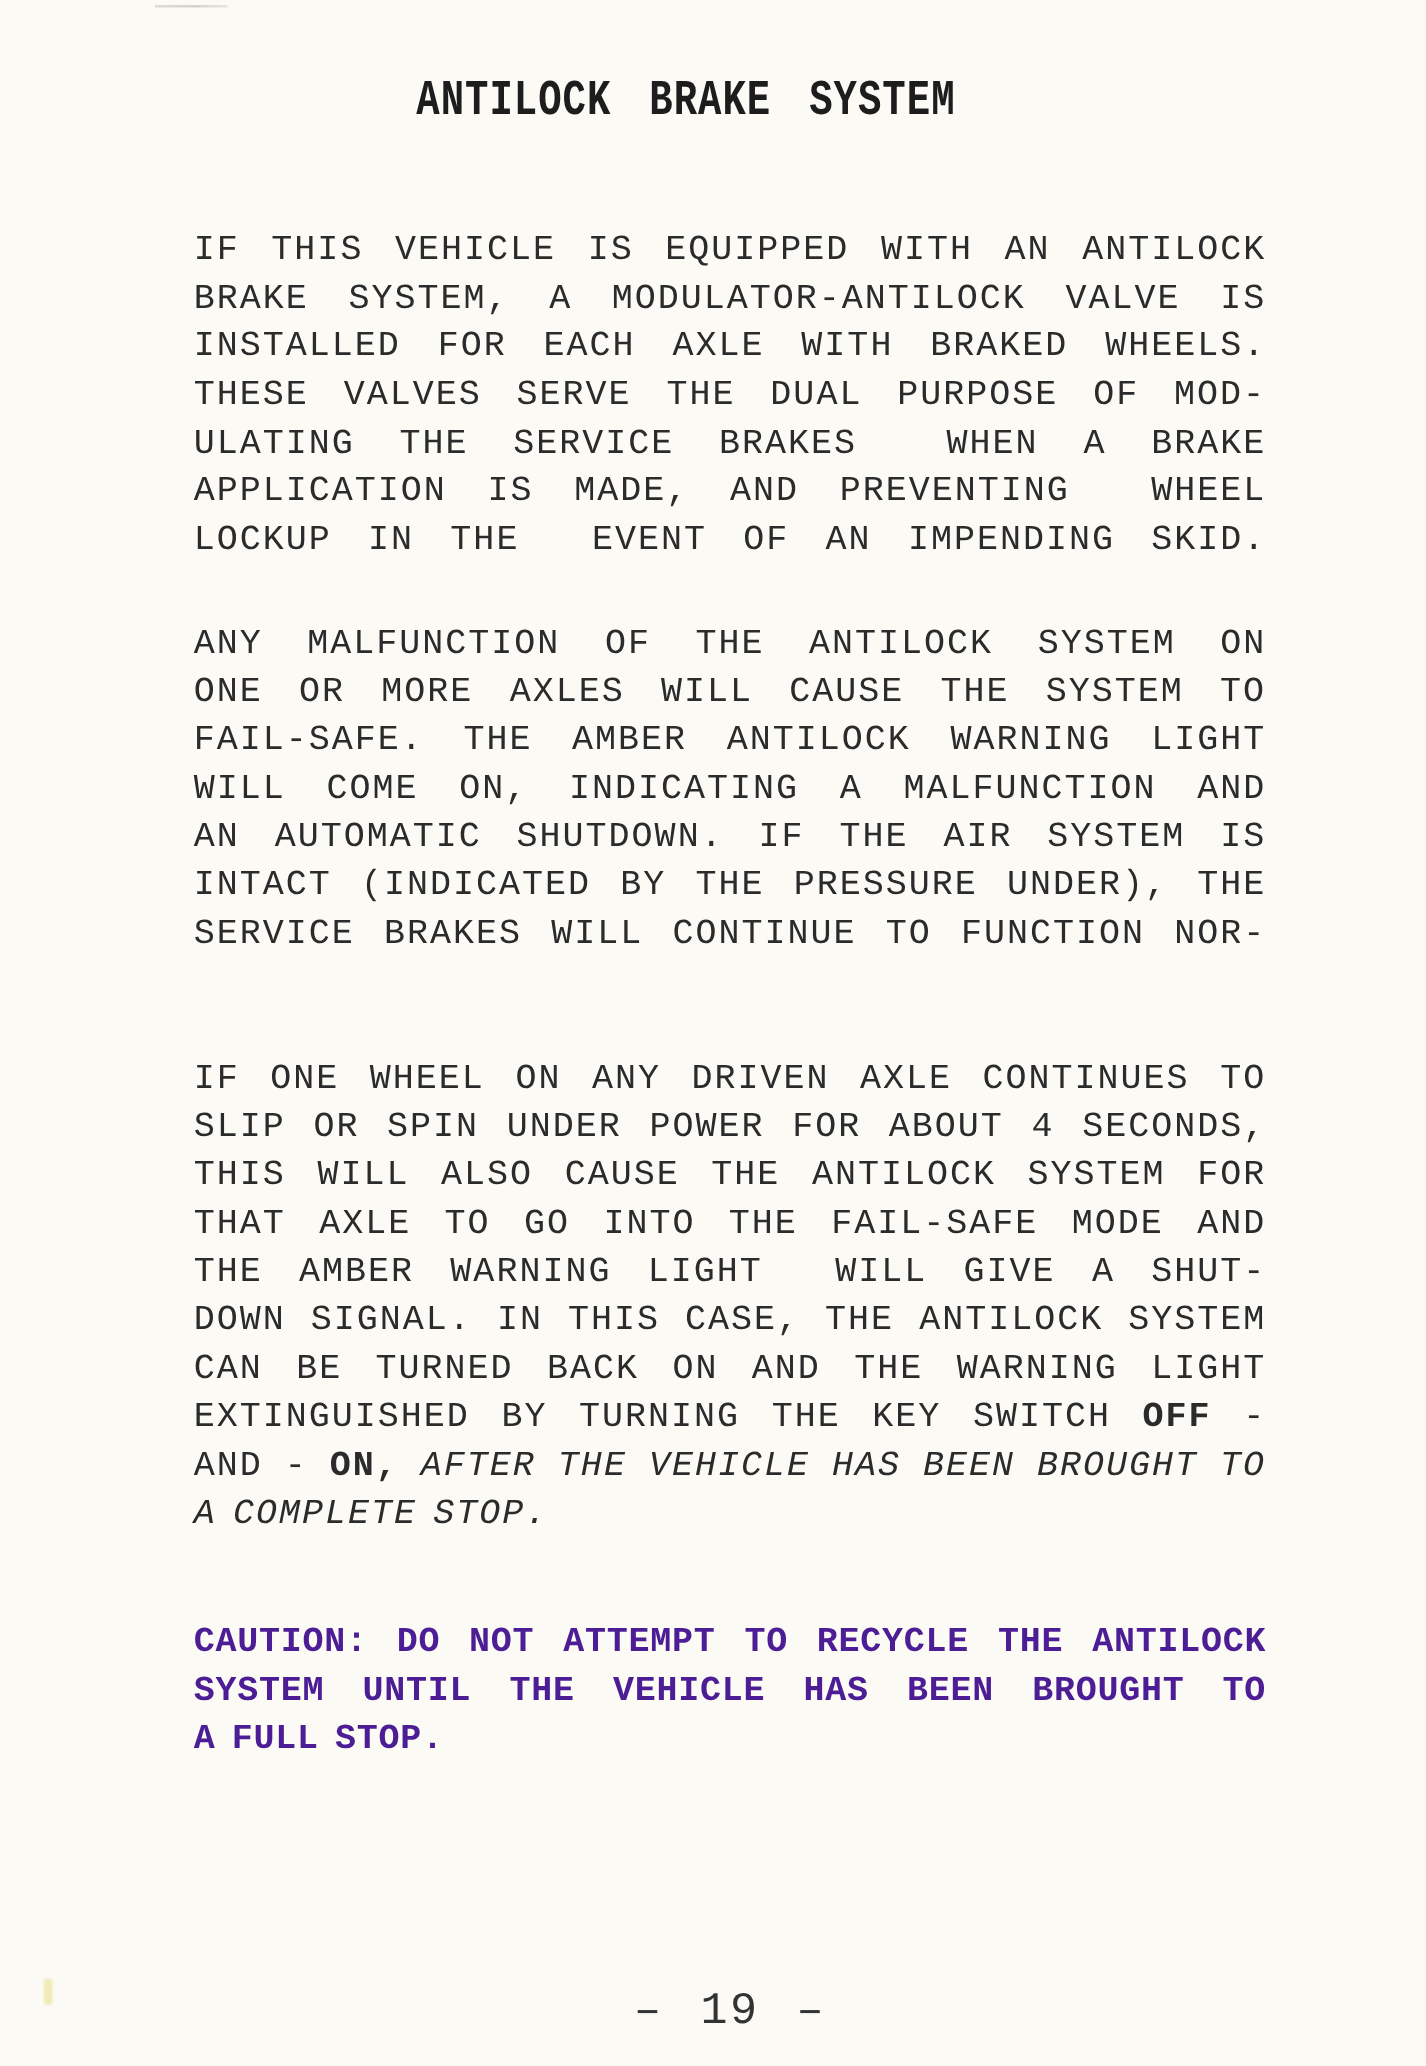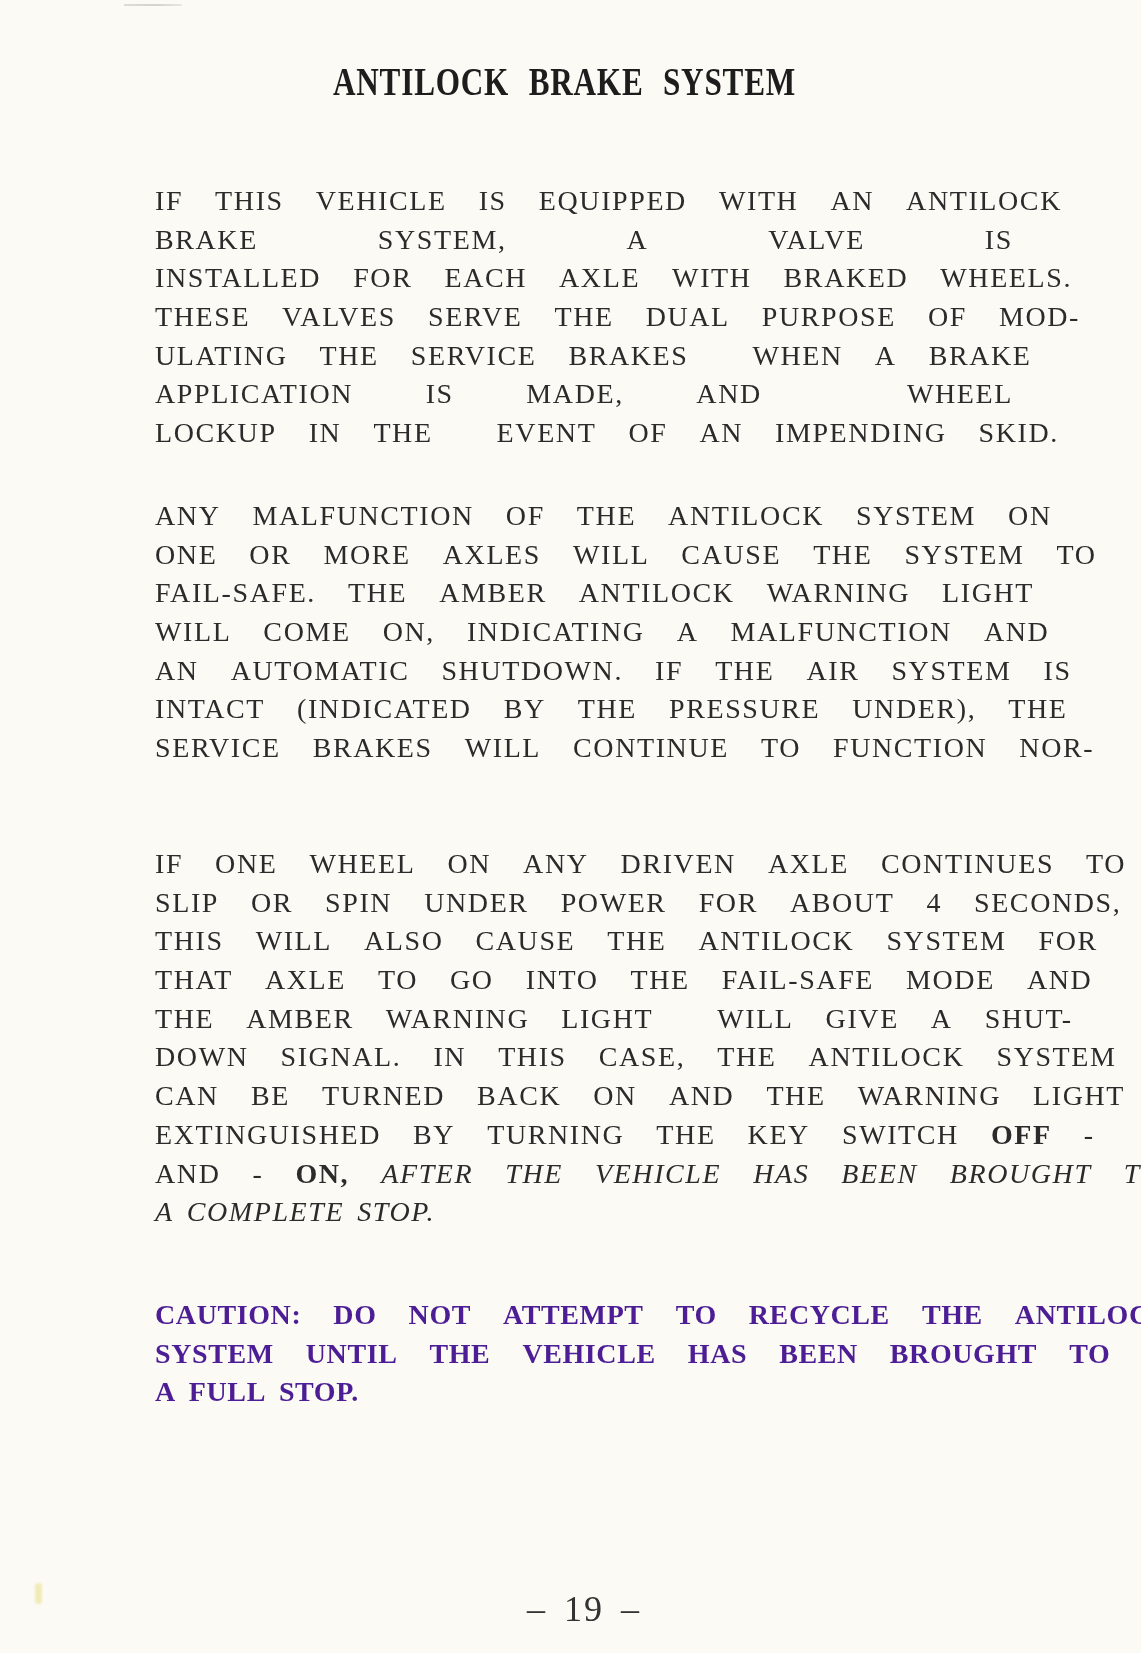--- a/index.html
+++ b/index.html
@@ -1,20 +1,20 @@
 <!DOCTYPE html>
 <html><head>
 <meta charset="utf-8">
 <style>
   html,body{margin:0;padding:0;background:#ffffff;}
   .page{
     position:relative;
     width:1141px;height:1653px;
     background:#fbfaf5;
-    font-family:Liberation Serif, serif;
+    font-family:Liberation Mono, monospace;
     color:#2a2a2a;
     overflow:hidden;
   }
   
   .top-scan-line{
     position:absolute;left:124px;top:4px;width:58px;height:2px;
     background:linear-gradient(90deg,#d6d6cd,#c9c9c0 55%,#e4e4dc);
     opacity:.8;
   }
   .yellow-smudge{
@@ -35,21 +35,21 @@
     position:absolute;left:0;width:858px;
     font-size:28px;letter-spacing:1.6px;color:#2b2b2b;
   }
   .para:nth-child(1){top:182px;}
   .para:nth-child(2){top:497px;}
   .para:nth-child(3){top:845px;}
   .para:nth-child(4){top:1296px;}
   .para.bold{font-weight:bold;letter-spacing:.6px;color:#4c1d95;}
   .line{
     display:flex;justify-content:space-between;
-    height:38.7px;line-height:38.7px;white-space:pre;gap:32px;
+    height:38.7px;line-height:38.7px;white-space:pre;
   }
   .line.noj{display:block;}
   .line.noj span{margin-right:13px;}
   .b{font-weight:bold;}
   .i{font-style:italic;}
   .page-number{
     position:absolute;left:155px;top:1588px;width:858px;
     text-align:center;font-size:36px;letter-spacing:2px;color:#333;
     word-spacing:6px;
   }
@@ -59,25 +59,25 @@
 
 <div class="page">
   <div class="top-scan-line"></div>
   <div class="yellow-smudge"></div>
 
   <div class="doc-title">ANTILOCK BRAKE SYSTEM</div>
 
   <div class="text-column">
       <div class="para">
         <div class="line"><span>IF</span><span>THIS</span><span>VEHICLE</span><span>IS</span><span>EQUIPPED</span><span>WITH</span><span>AN</span><span>ANTILOCK</span></div>
-        <div class="line"><span>BRAKE</span><span>SYSTEM,</span><span>A</span><span>VALVE</span><span>IS</span></div>
+        <div class="line"><span>BRAKE</span><span>SYSTEM,</span><span>A</span><span>MODULATOR-ANTILOCK</span><span>VALVE</span><span>IS</span></div>
         <div class="line"><span>INSTALLED</span><span>FOR</span><span>EACH</span><span>AXLE</span><span>WITH</span><span>BRAKED</span><span>WHEELS.</span></div>
         <div class="line"><span>THESE</span><span>VALVES</span><span>SERVE</span><span>THE</span><span>DUAL</span><span>PURPOSE</span><span>OF</span><span>MOD-</span></div>
         <div class="line"><span>ULATING</span><span>THE</span><span>SERVICE</span><span>BRAKES</span><span></span><span>WHEN</span><span>A</span><span>BRAKE</span></div>
-        <div class="line"><span>APPLICATION</span><span>IS</span><span>MADE,</span><span>AND</span><span></span><span>WHEEL</span></div>
+        <div class="line"><span>APPLICATION</span><span>IS</span><span>MADE,</span><span>AND</span><span>PREVENTING</span><span></span><span>WHEEL</span></div>
         <div class="line"><span>LOCKUP</span><span>IN</span><span>THE</span><span></span><span>EVENT</span><span>OF</span><span>AN</span><span>IMPENDING</span><span>SKID.</span></div>
       </div>
       <div class="para">
         <div class="line"><span>ANY</span><span>MALFUNCTION</span><span>OF</span><span>THE</span><span>ANTILOCK</span><span>SYSTEM</span><span>ON</span></div>
         <div class="line"><span>ONE</span><span>OR</span><span>MORE</span><span>AXLES</span><span>WILL</span><span>CAUSE</span><span>THE</span><span>SYSTEM</span><span>TO</span></div>
         <div class="line"><span>FAIL-SAFE.</span><span>THE</span><span>AMBER</span><span>ANTILOCK</span><span>WARNING</span><span>LIGHT</span></div>
         <div class="line"><span>WILL</span><span>COME</span><span>ON,</span><span>INDICATING</span><span>A</span><span>MALFUNCTION</span><span>AND</span></div>
         <div class="line"><span>AN</span><span>AUTOMATIC</span><span>SHUTDOWN.</span><span>IF</span><span>THE</span><span>AIR</span><span>SYSTEM</span><span>IS</span></div>
         <div class="line"><span>INTACT</span><span>(INDICATED</span><span>BY</span><span>THE</span><span>PRESSURE</span><span>UNDER),</span><span>THE</span></div>
         <div class="line"><span>SERVICE</span><span>BRAKES</span><span>WILL</span><span>CONTINUE</span><span>TO</span><span>FUNCTION</span><span>NOR-</span></div>

